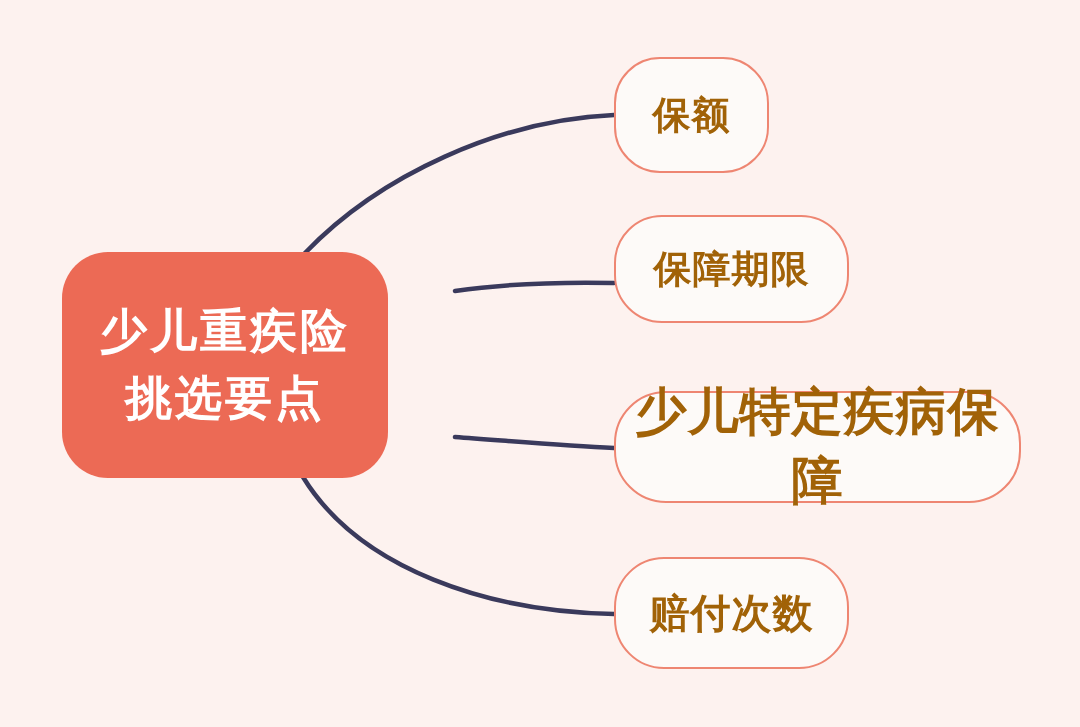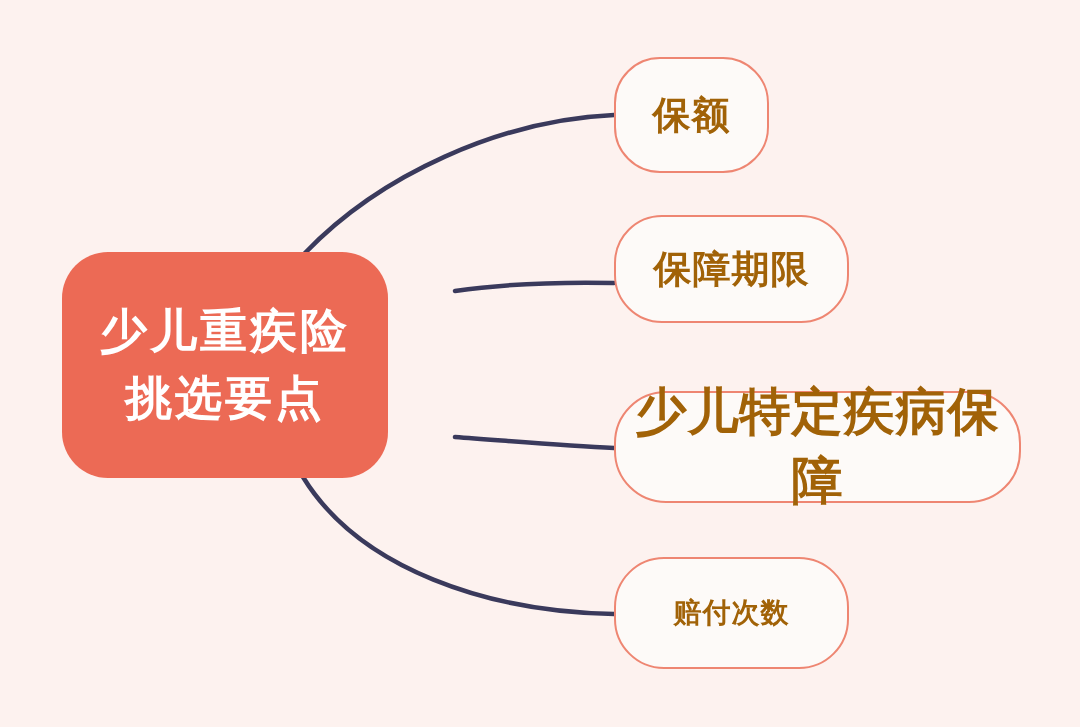--- a/index.html
+++ b/index.html
@@ -81,21 +81,21 @@
     height: 112px;
     border-radius: 52px;
     font-size: 51px;
   }
   #branch-node-3 {
     left: 614px;
     top: 557px;
     width: 235px;
     height: 112px;
     border-radius: 50px;
-    font-size: 28px;
+    font-size: 40px;
   }
 </style>
 </head>
 <body>
 
 <div id="mindmap-canvas">
 
   <svg id="connector-layer" viewBox="0 0 1080 727" width="1080" height="727" xmlns="http://www.w3.org/2000/svg">
     <path d="M 305,253 C 380,175 500,120 614,115" fill="none" stroke="#3A3A5C" stroke-width="4.5" stroke-linecap="round"></path>
     <path d="M 455,291 C 510,283 565,282 614,283" fill="none" stroke="#3A3A5C" stroke-width="4.5" stroke-linecap="round"></path>

